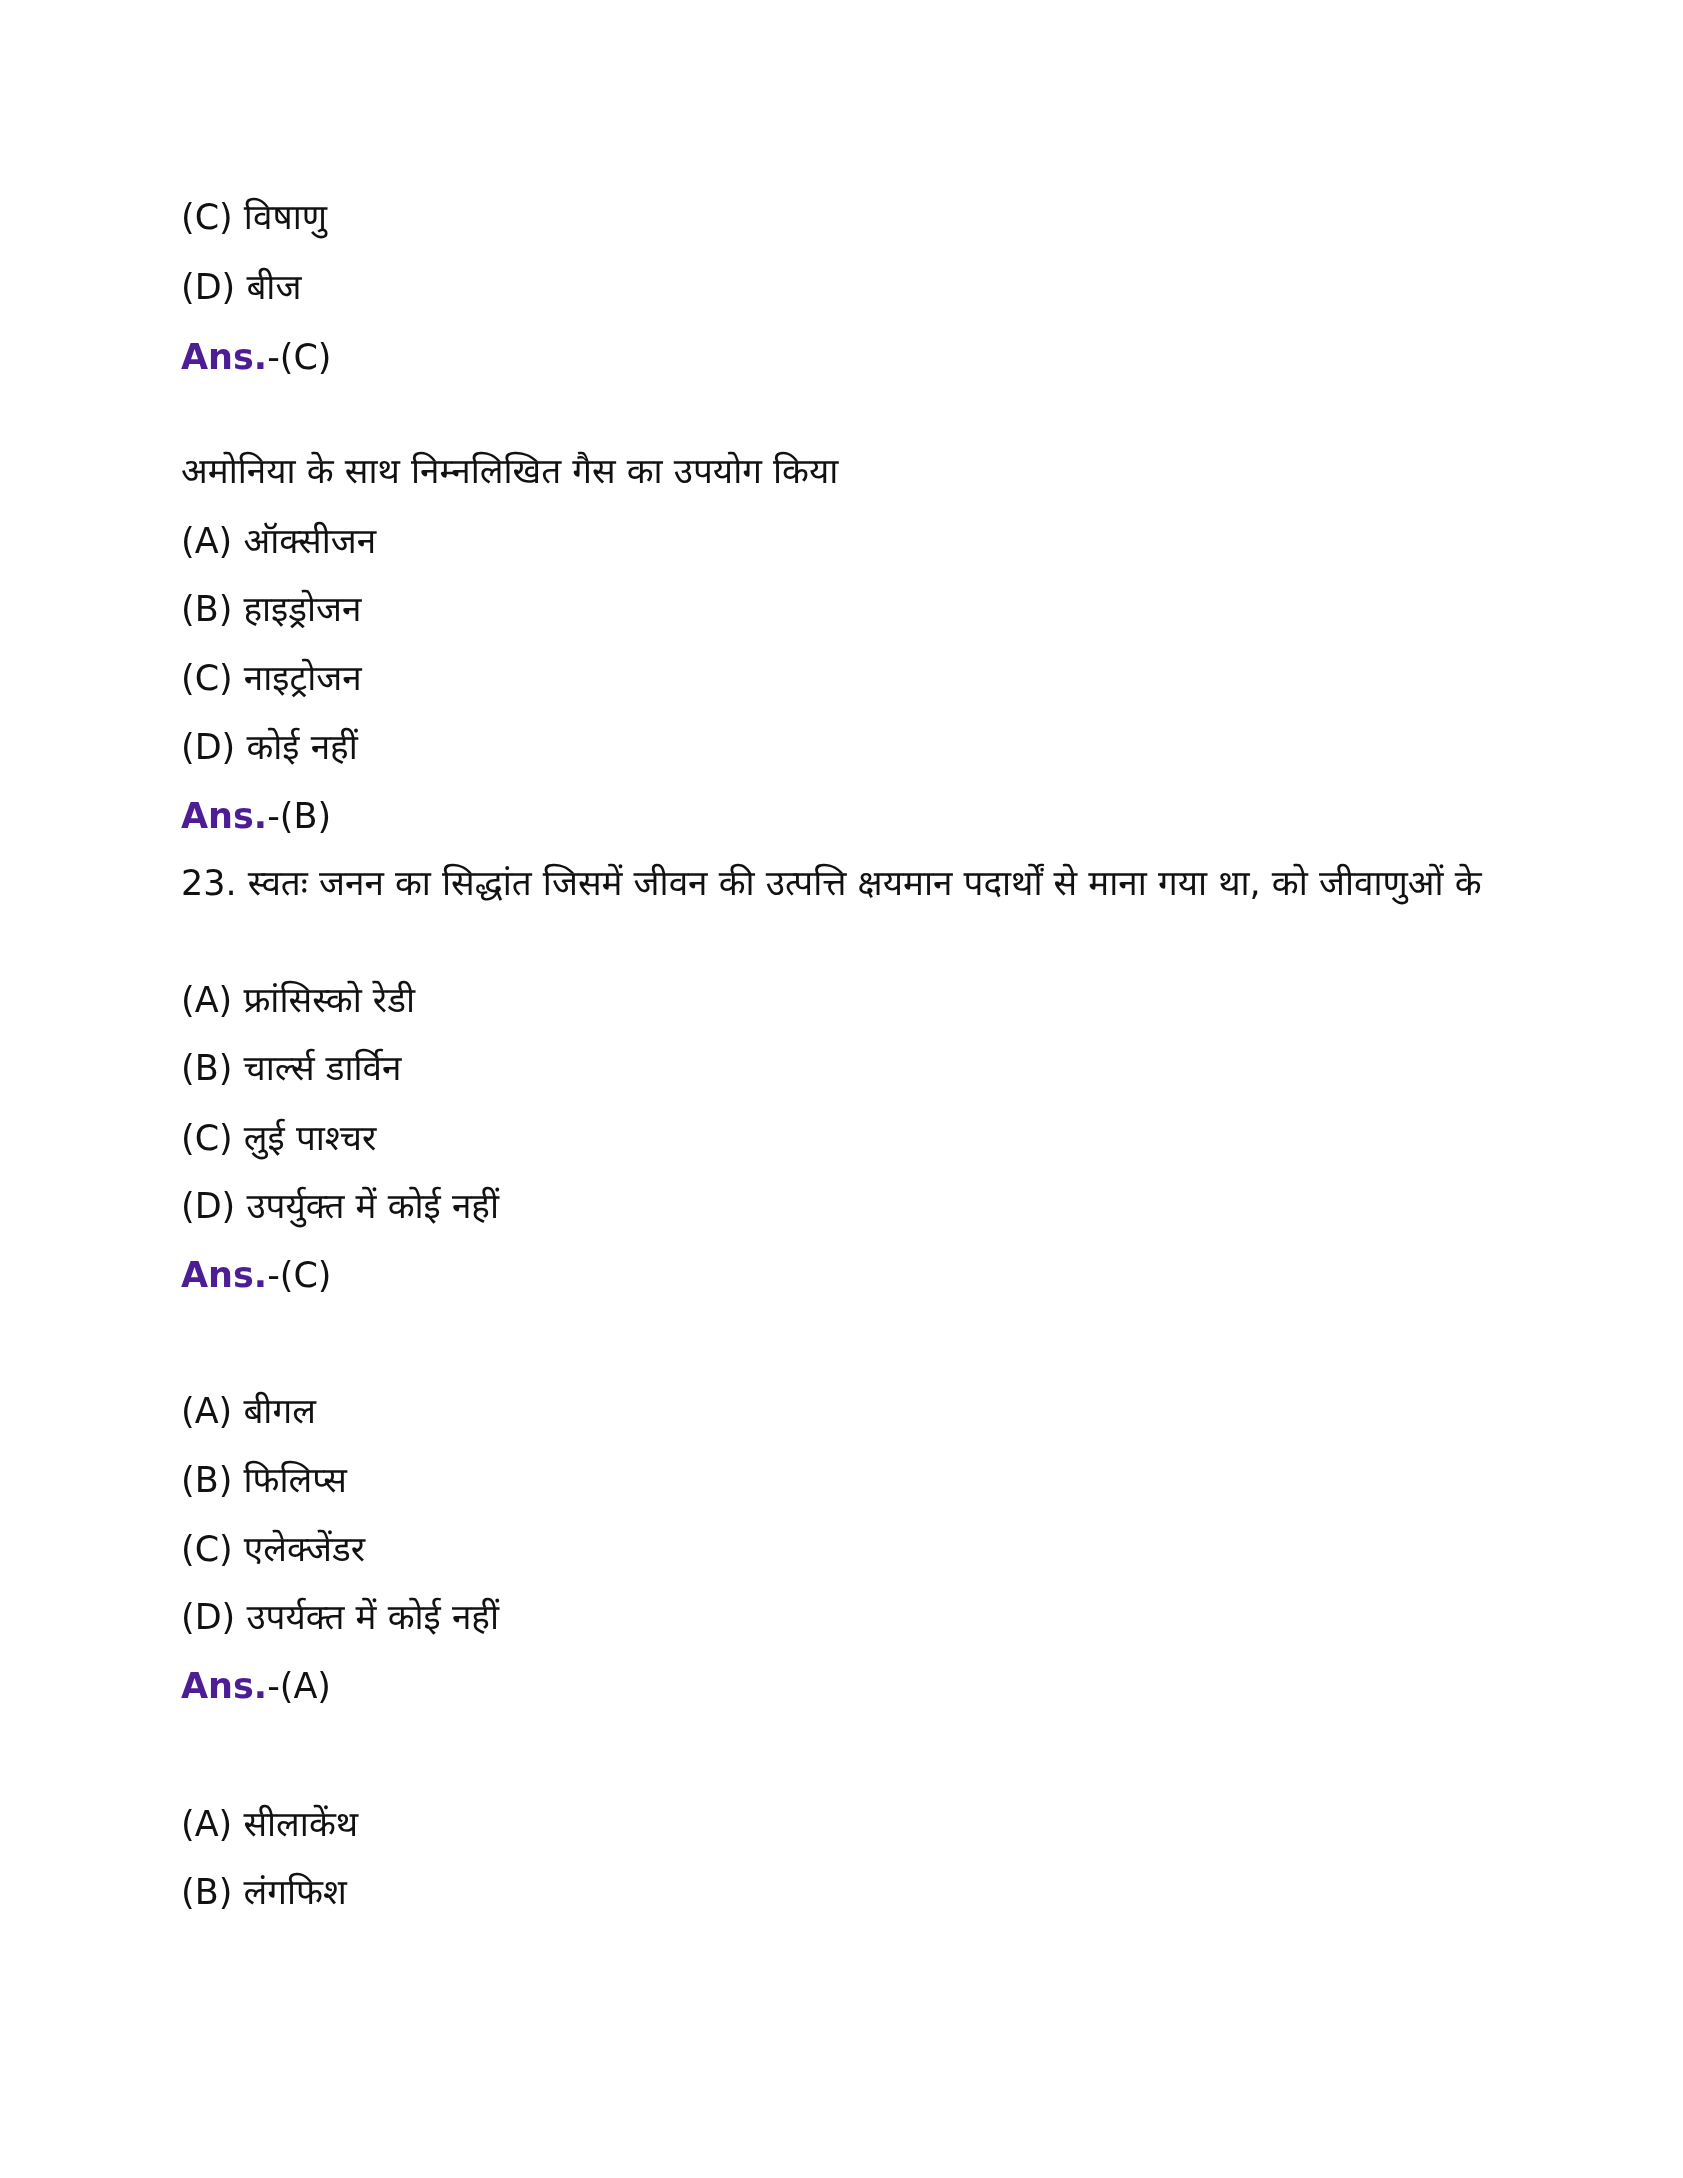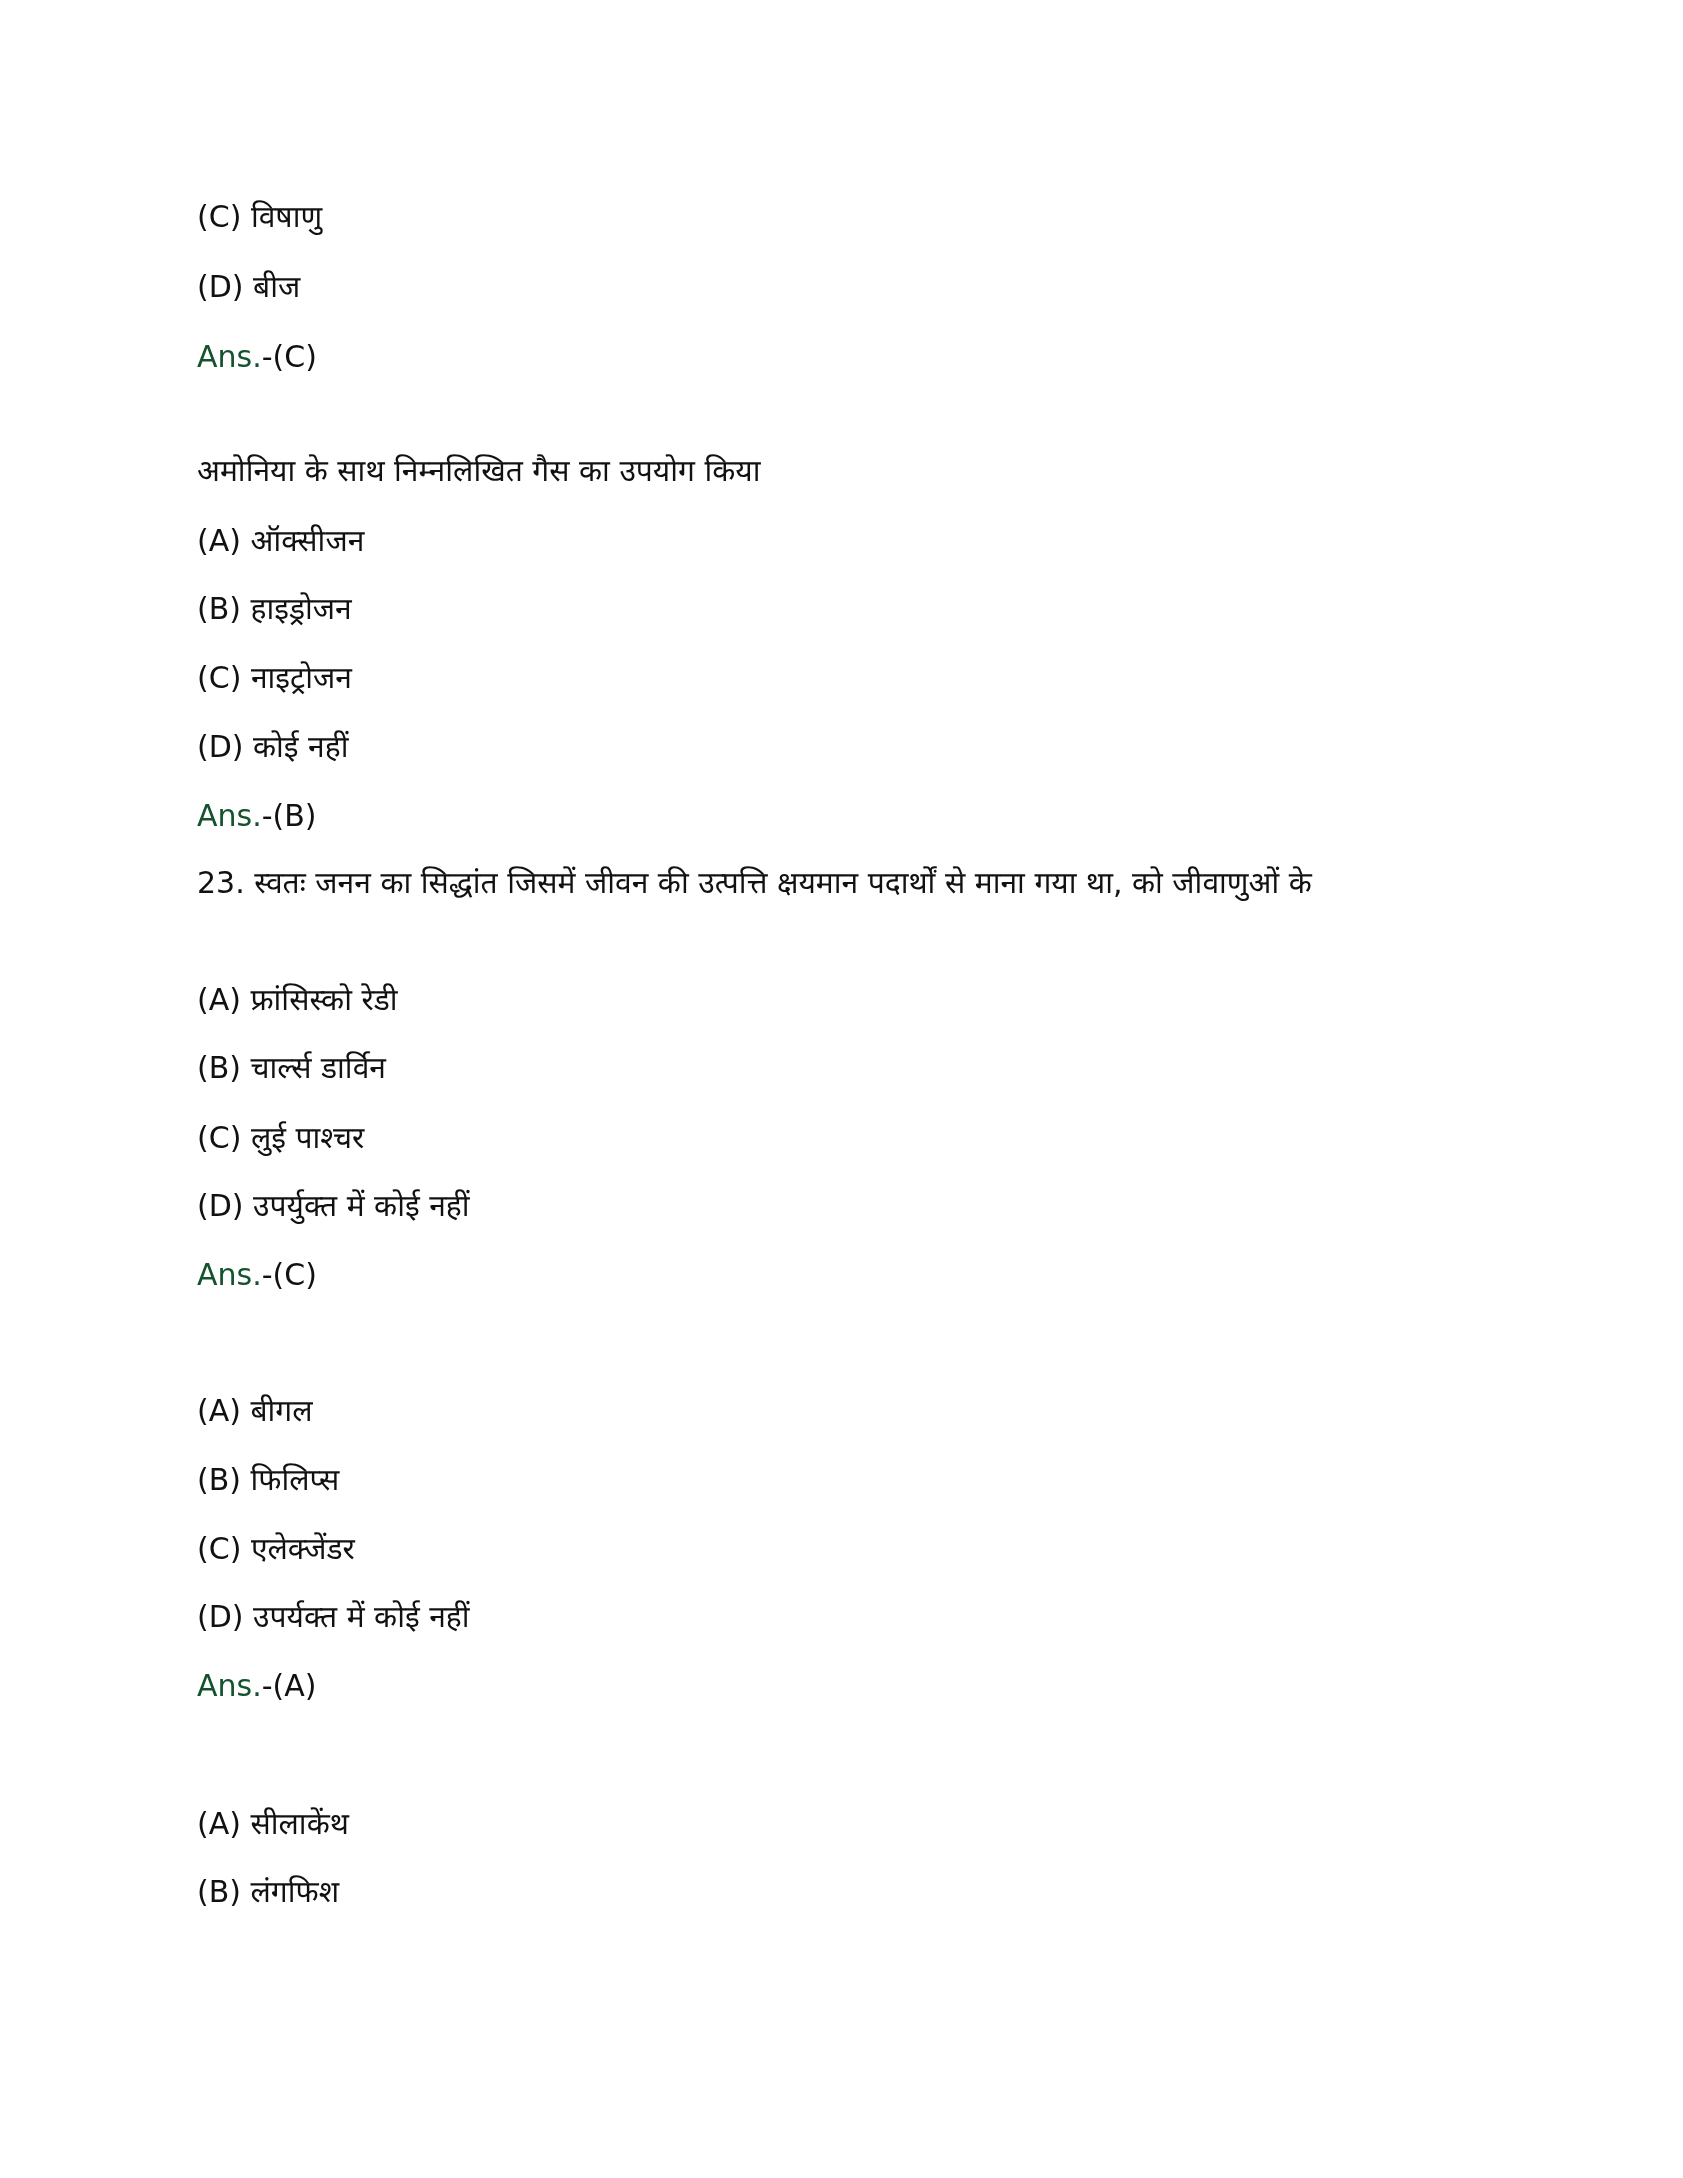--- a/index.html
+++ b/index.html
@@ -1,28 +1,28 @@
 <!DOCTYPE html>
 <html><head>
 <meta charset="utf-8">
 <style>
   html, body { margin: 0; padding: 0; background: #ffffff; }
   body { width: 1683px; height: 2178px; position: relative; overflow: hidden; }
   .page { position: absolute; left: 0; top: 0; width: 1683px; height: 2178px; background: #ffffff; }
   .line {
     position: absolute;
-    left: 197px;
+    left: 181px;
     height: 46px;
     line-height: 46px;
     font-family: "DejaVu Sans", "Liberation Sans", sans-serif;
-    font-size: 30px;
+    font-size: 35px;
     color: #111111;
     white-space: nowrap;
   }
-  .ans-label { font-weight: normal; color: #14532d; }
+  .ans-label { font-weight: bold; color: #4c1d95; }
 </style>
 </head>
 <body>
 
 <div class="page">
 
   <div class="line" style="top:194px">(C) विषाणु</div>
   <div class="line" style="top:264px">(D) बीज</div>
   <div class="line" style="top:334px"><span class="ans-label">Ans.</span><span>-(C)</span></div>
 

